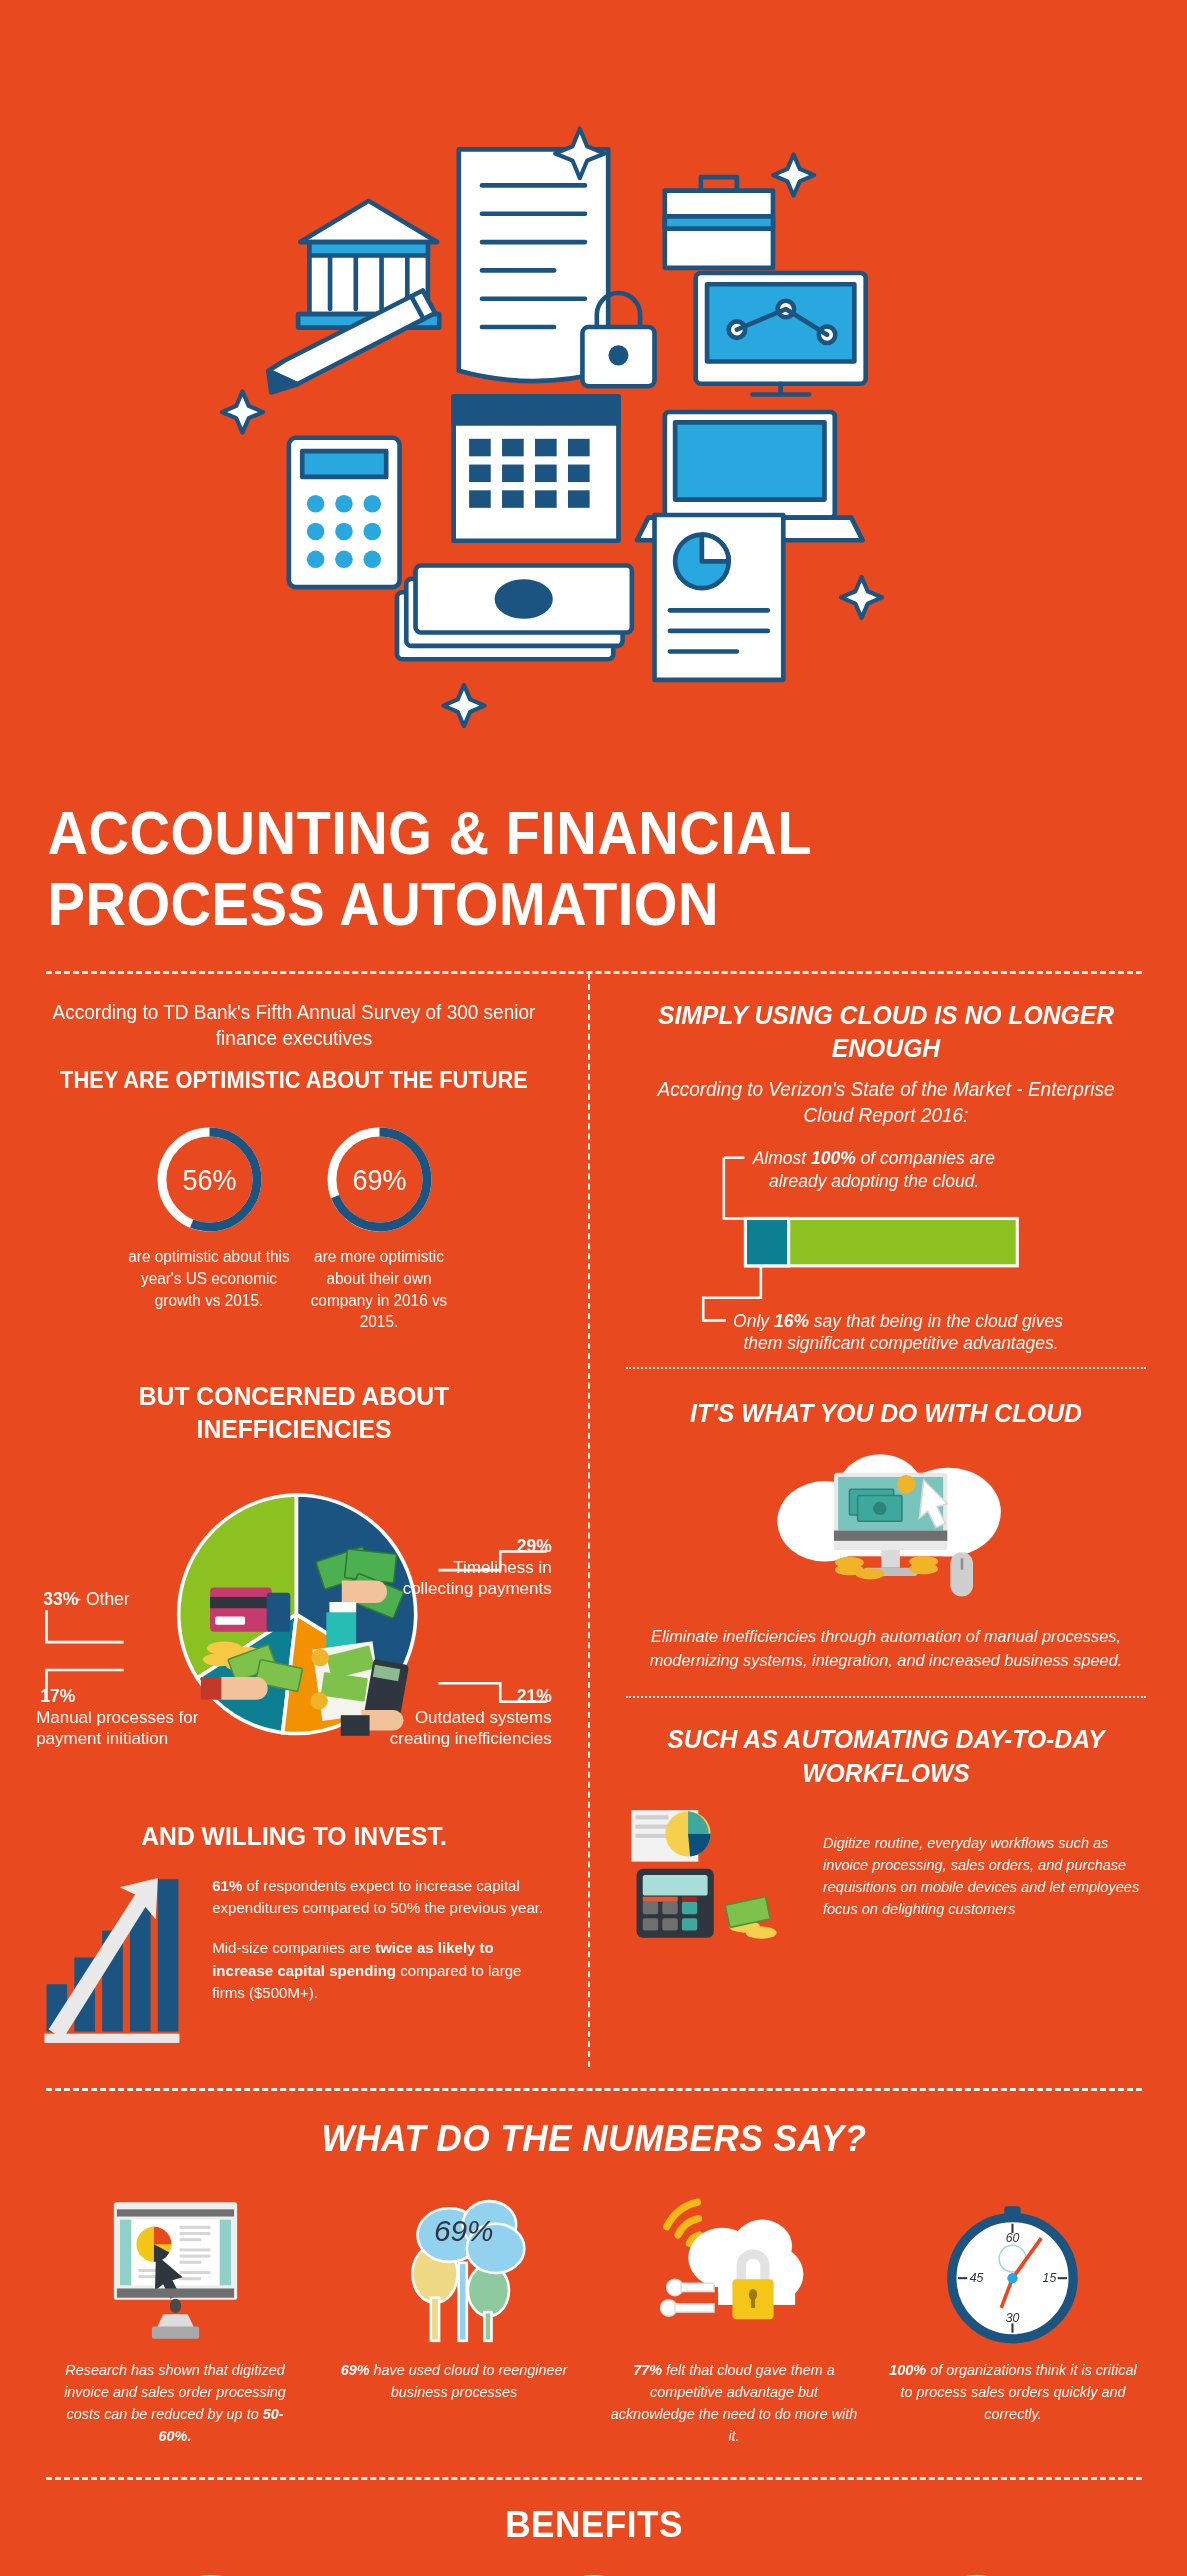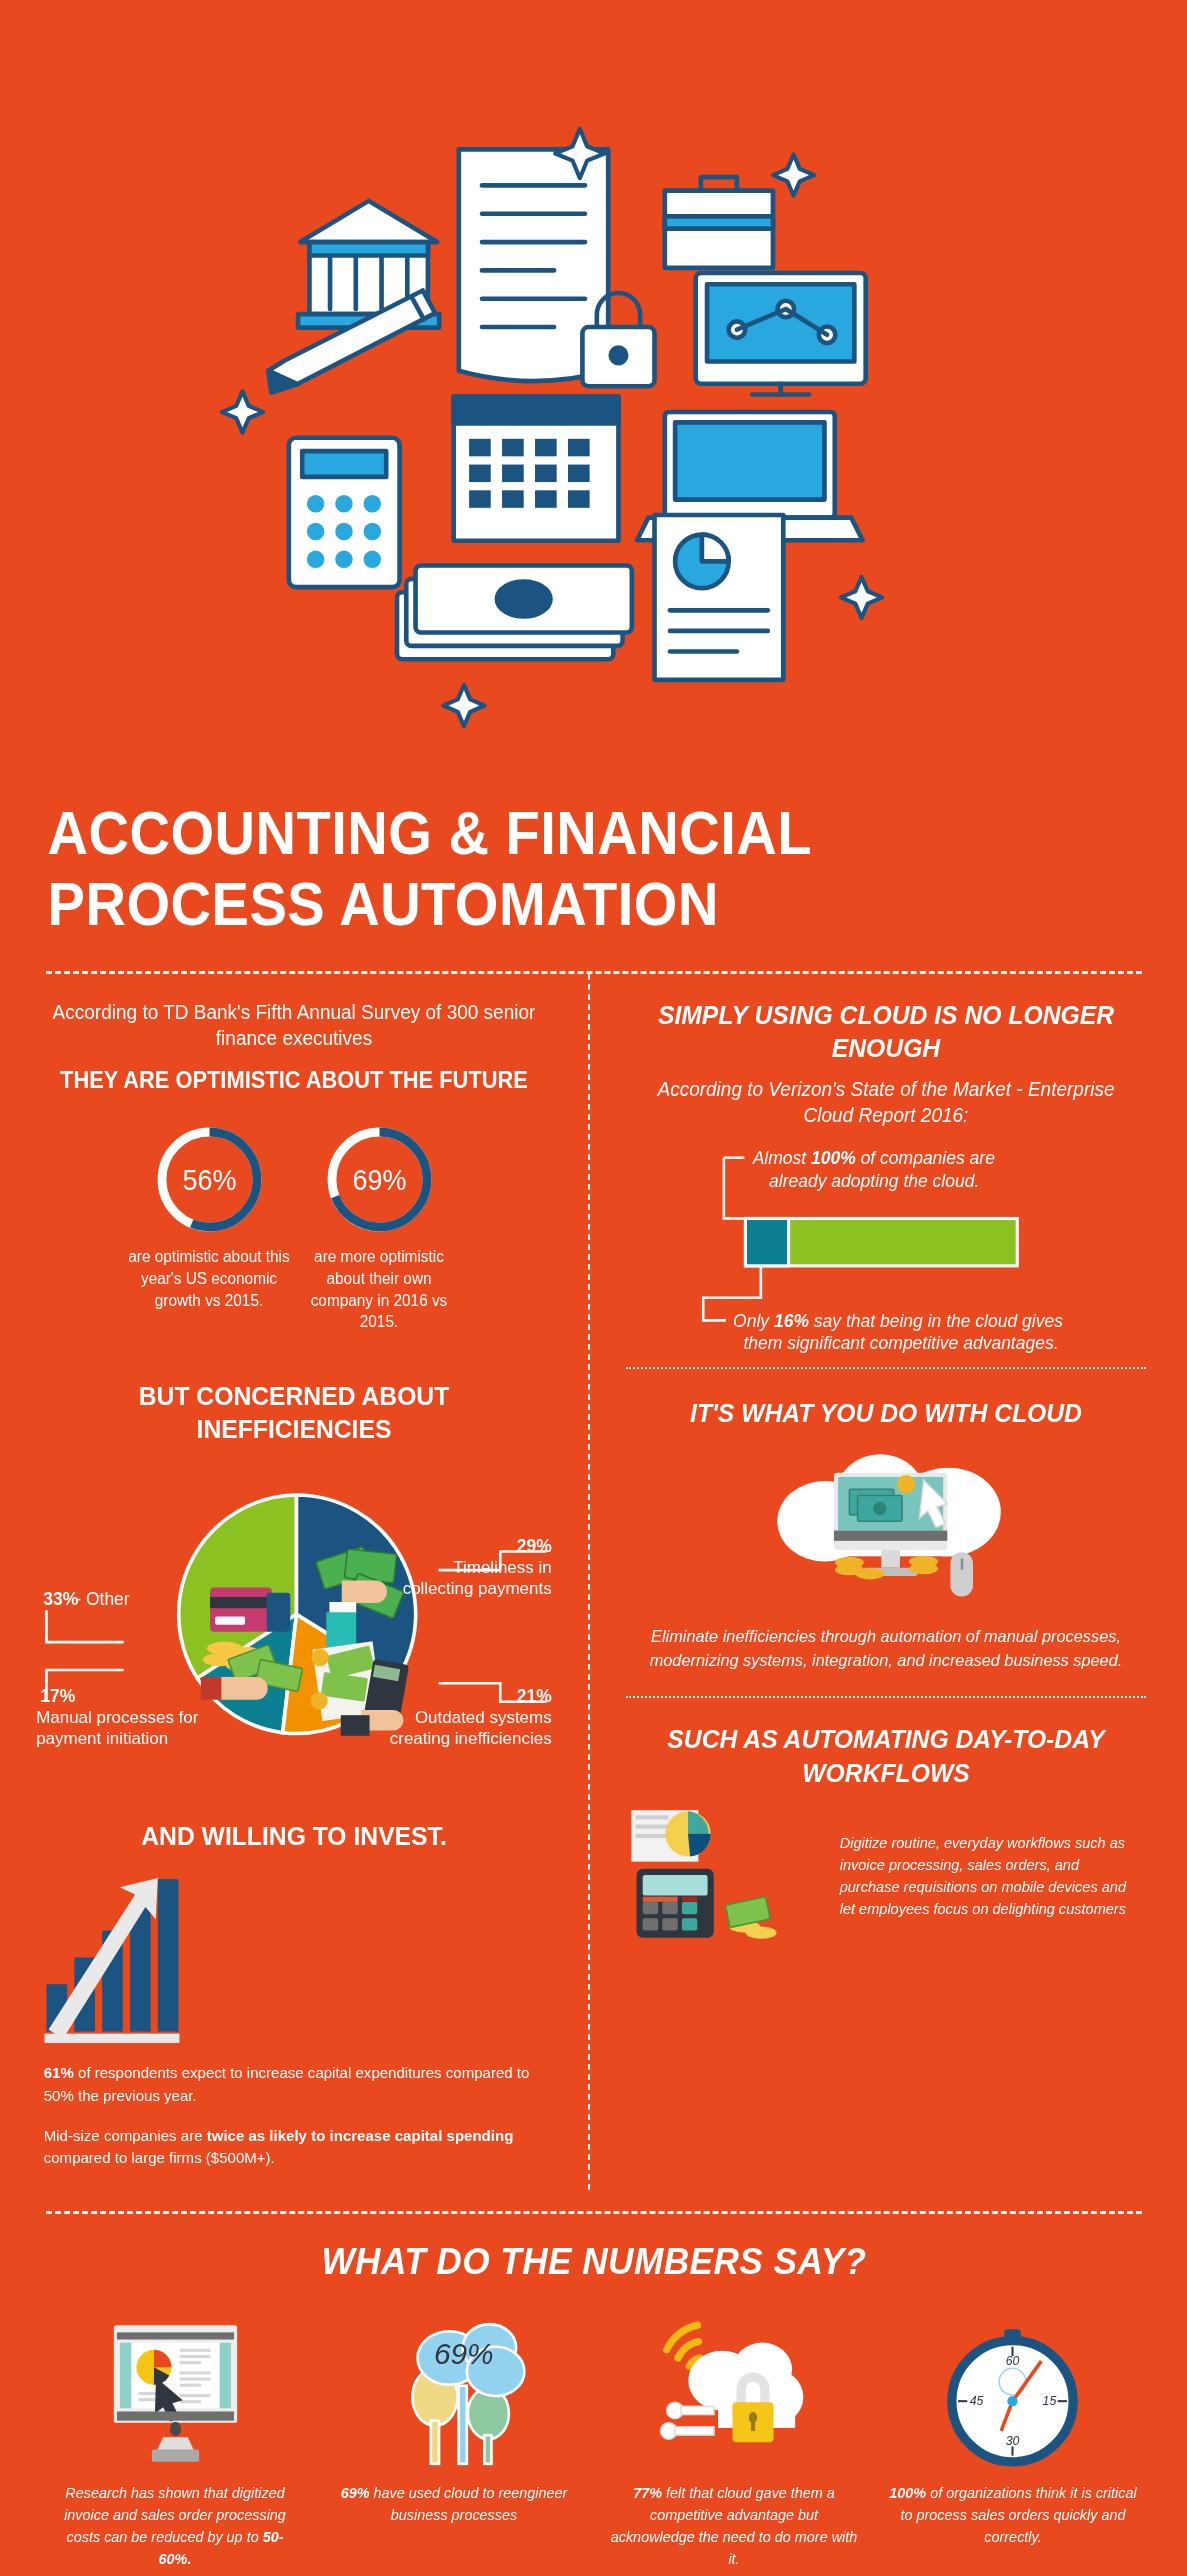--- a/index.html
+++ b/index.html
@@ -124,35 +124,35 @@
     transform: scaleX(0.96);
   }
 
   
   .cloudbar-wrap { margin-top: 15.5px; position: relative; height: 222px; }
 
   
   .pie-wrap { position: relative; height: 355px; margin-top: 13.4px; }
 
   
-  .invest-row { display: flex; align-items: flex-start; gap: 15.5px; margin-top: 21.6px; flex-direction: column; }
+  .invest-row { display: flex; align-items: flex-start; gap: 15.5px; margin-top: 21.6px; }
   .invest-text {
     flex: 1;
     font-family: "Liberation Sans Narrow", "Liberation Sans", sans-serif;
     font-size: 15.5px;
     line-height: 1.45;
     text-align: left;
     transform: scaleX(0.97);
   }
   .invest-text p + p { margin-top: 17.5px; }
 
   
   .icon-center { text-align: center; margin-top: 13.4px; }
 
-  .wf-row { display: flex; align-items: center; gap: 18px; margin-top: 15.5px; }
+  .wf-row { display: flex; align-items: center; gap: 1px; margin-top: 15.5px; }
   .wf-text {
     flex: 1;
     font-family: "Liberation Sans Narrow", "Liberation Sans", sans-serif;
     font-size: 15px;
     line-height: 1.45;
     text-align: left;
     transform: scaleX(0.97);
   }
 
   

